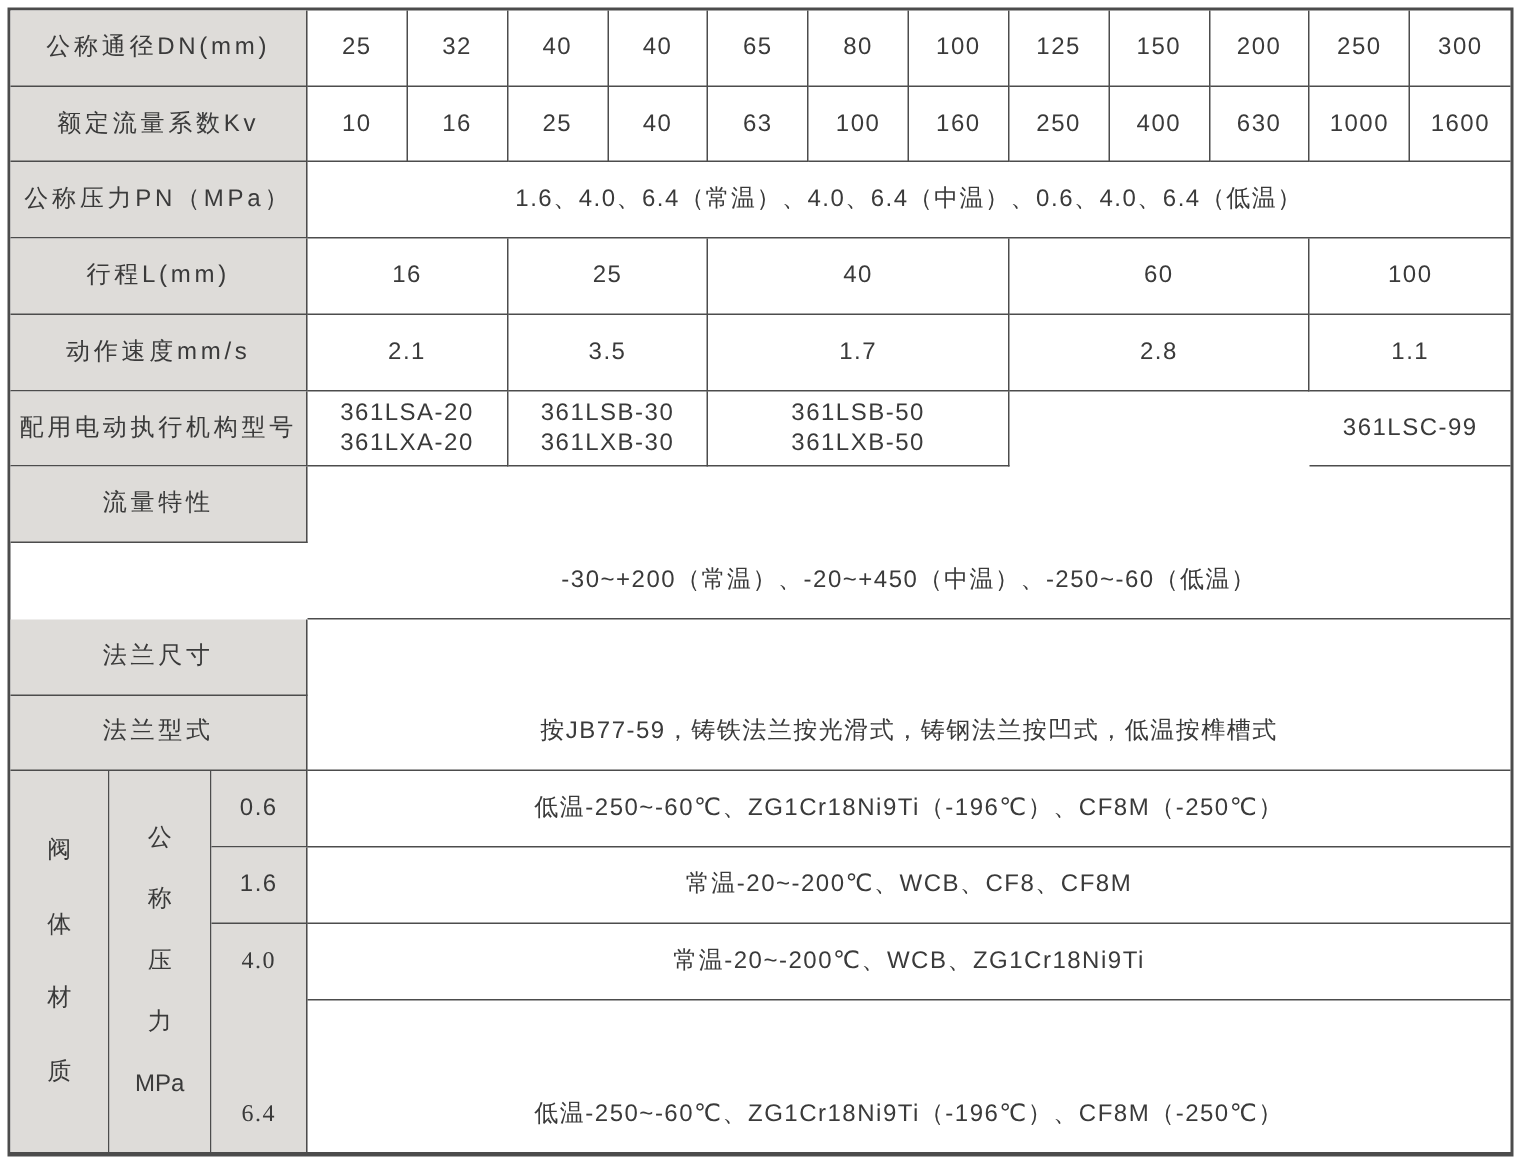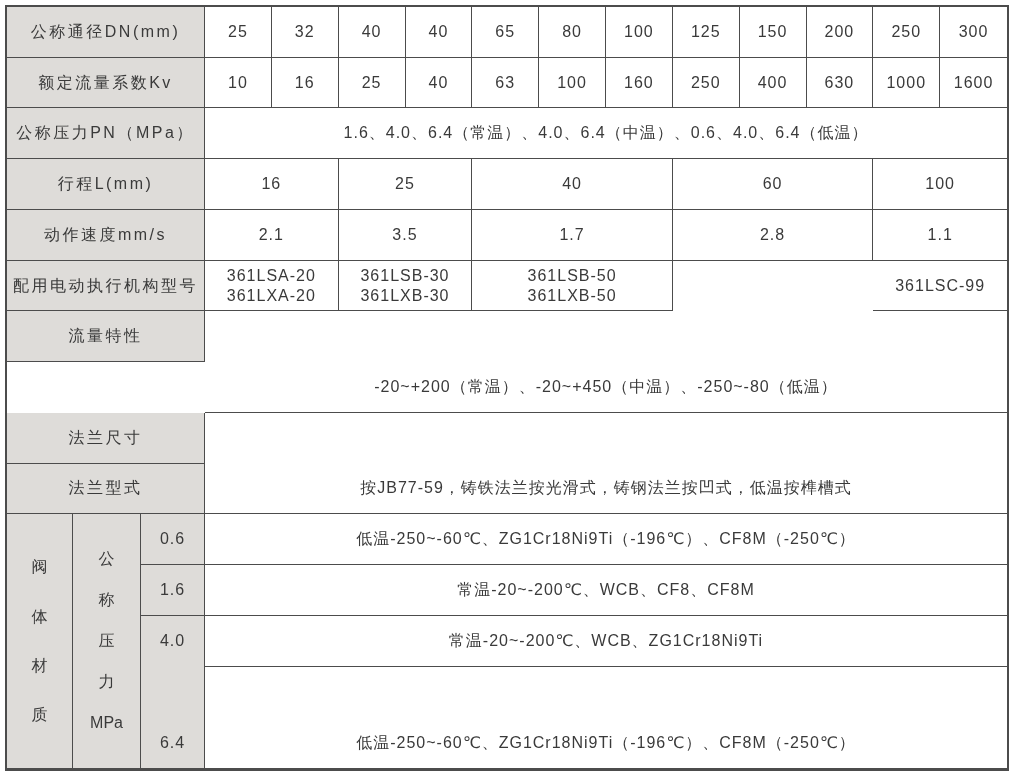--- a/index.html
+++ b/index.html
@@ -23,20 +23,21 @@
   }
   .h{background:#dedcd9;letter-spacing:2.5px;}
   .v{letter-spacing:1px;}
   .er{border-right:none;}
   .eb{border-bottom:none;}
   .stack{display:flex;flex-direction:column;align-items:center;justify-content:center;}
   .vert{flex-direction:column;justify-content:space-evenly;padding:14px 2px;letter-spacing:0;}
   .merged-p{
     display:grid;grid-template-rows:repeat(3,1fr);align-items:center;justify-items:center;
     padding:0;
+    font-family:Liberation Serif, serif;
   }
   .merged-p .p-top{grid-row:1;}
   .merged-p .p-bot{grid-row:3;}
 </style>
 </head>
 <body>
 
 <div class="spec-table">
 
   <div class="c h" style="grid-area:1/1/2/4">公称通径DN(mm)</div>
@@ -94,21 +95,21 @@
     <span>361LXB-30</span>
   </div>
   <div class="c v stack" style="grid-area:6/8/7/11">
     <span>361LSB-50</span>
     <span>361LXB-50</span>
   </div>
   <div class="c v er" style="grid-area:6/14/7/16">361LSC-99</div>
 
   <div class="c h" style="grid-area:7/1/8/4">流量特性</div>
 
-  <div class="c v er" style="grid-area:8/4/9/16">-20~+200（常温）、-20~+450（中温）、-250~-80（低温）</div>
+  <div class="c v er" style="grid-area:8/4/9/16">-30~+200（常温）、-20~+450（中温）、-250~-60（低温）</div>
 
   <div class="c h" style="grid-area:9/1/10/4">法兰尺寸</div>
 
   <div class="c h" style="grid-area:10/1/11/4">法兰型式</div>
   <div class="c v er" style="grid-area:10/4/11/16">按JB77-59，铸铁法兰按光滑式，铸钢法兰按凹式，低温按榫槽式</div>
 
   <div class="c h vert eb" style="grid-area:11/1/16/2">
     <span>阀</span>
     <span>体</span>
     <span>材</span>

